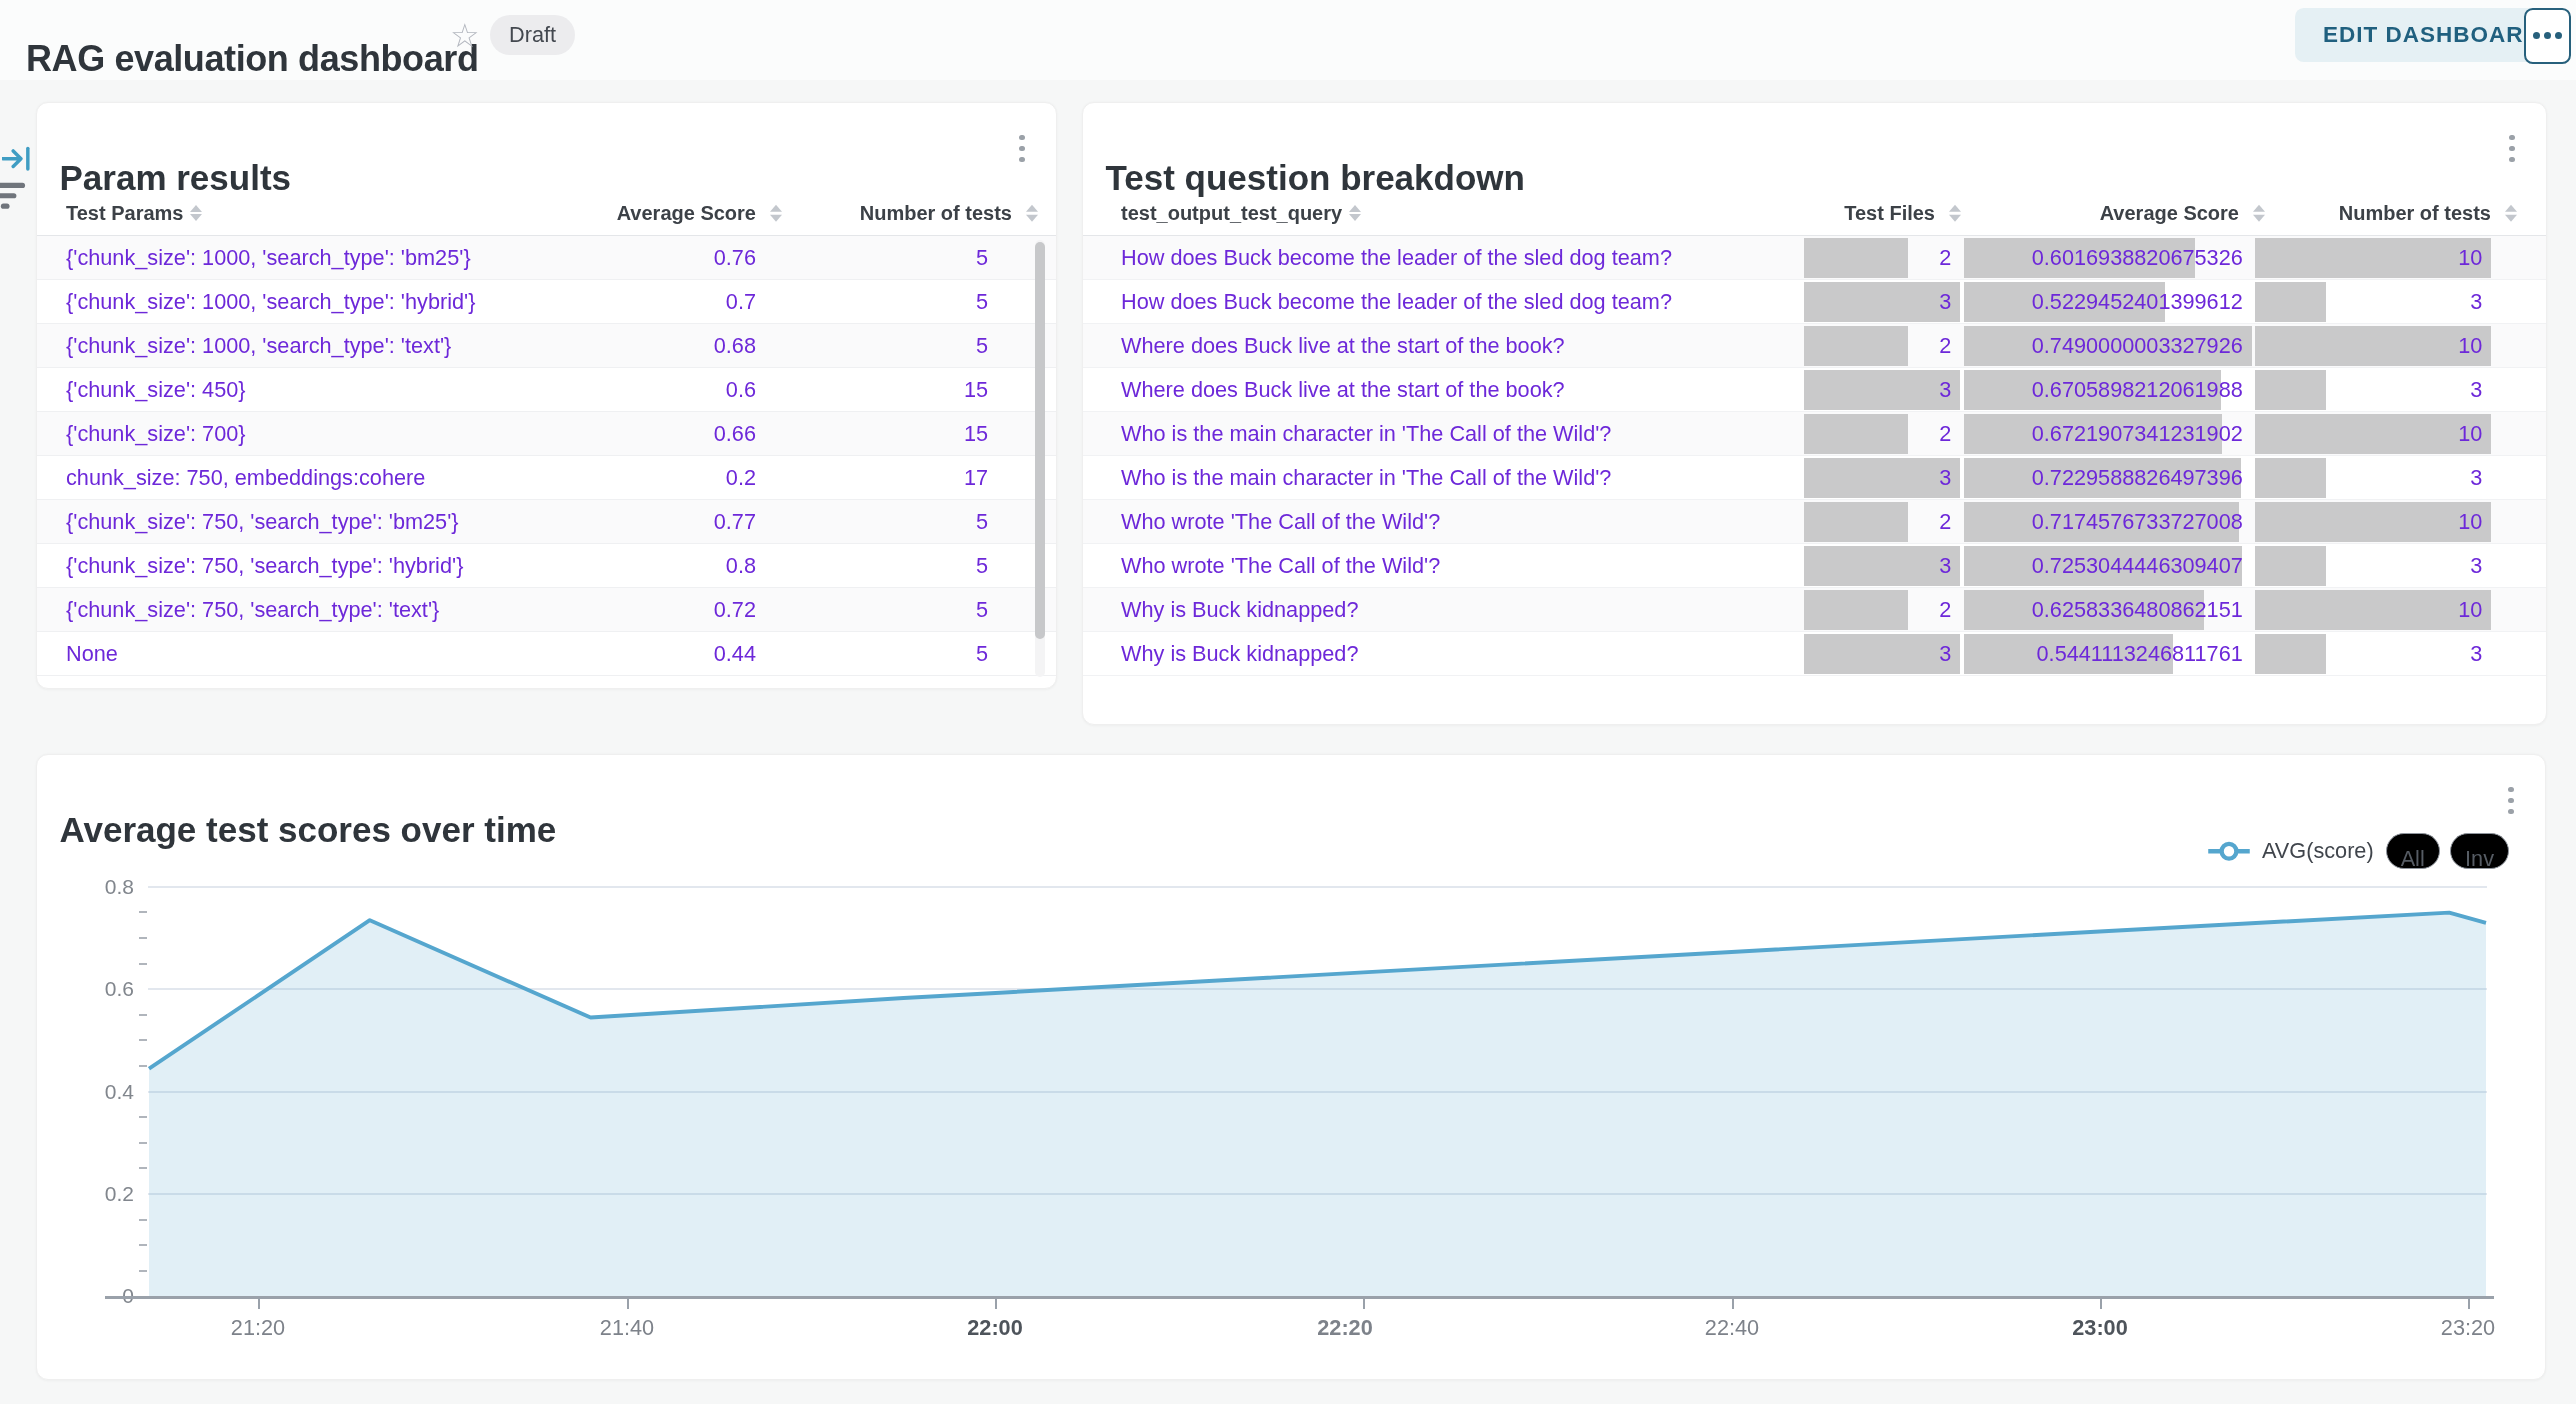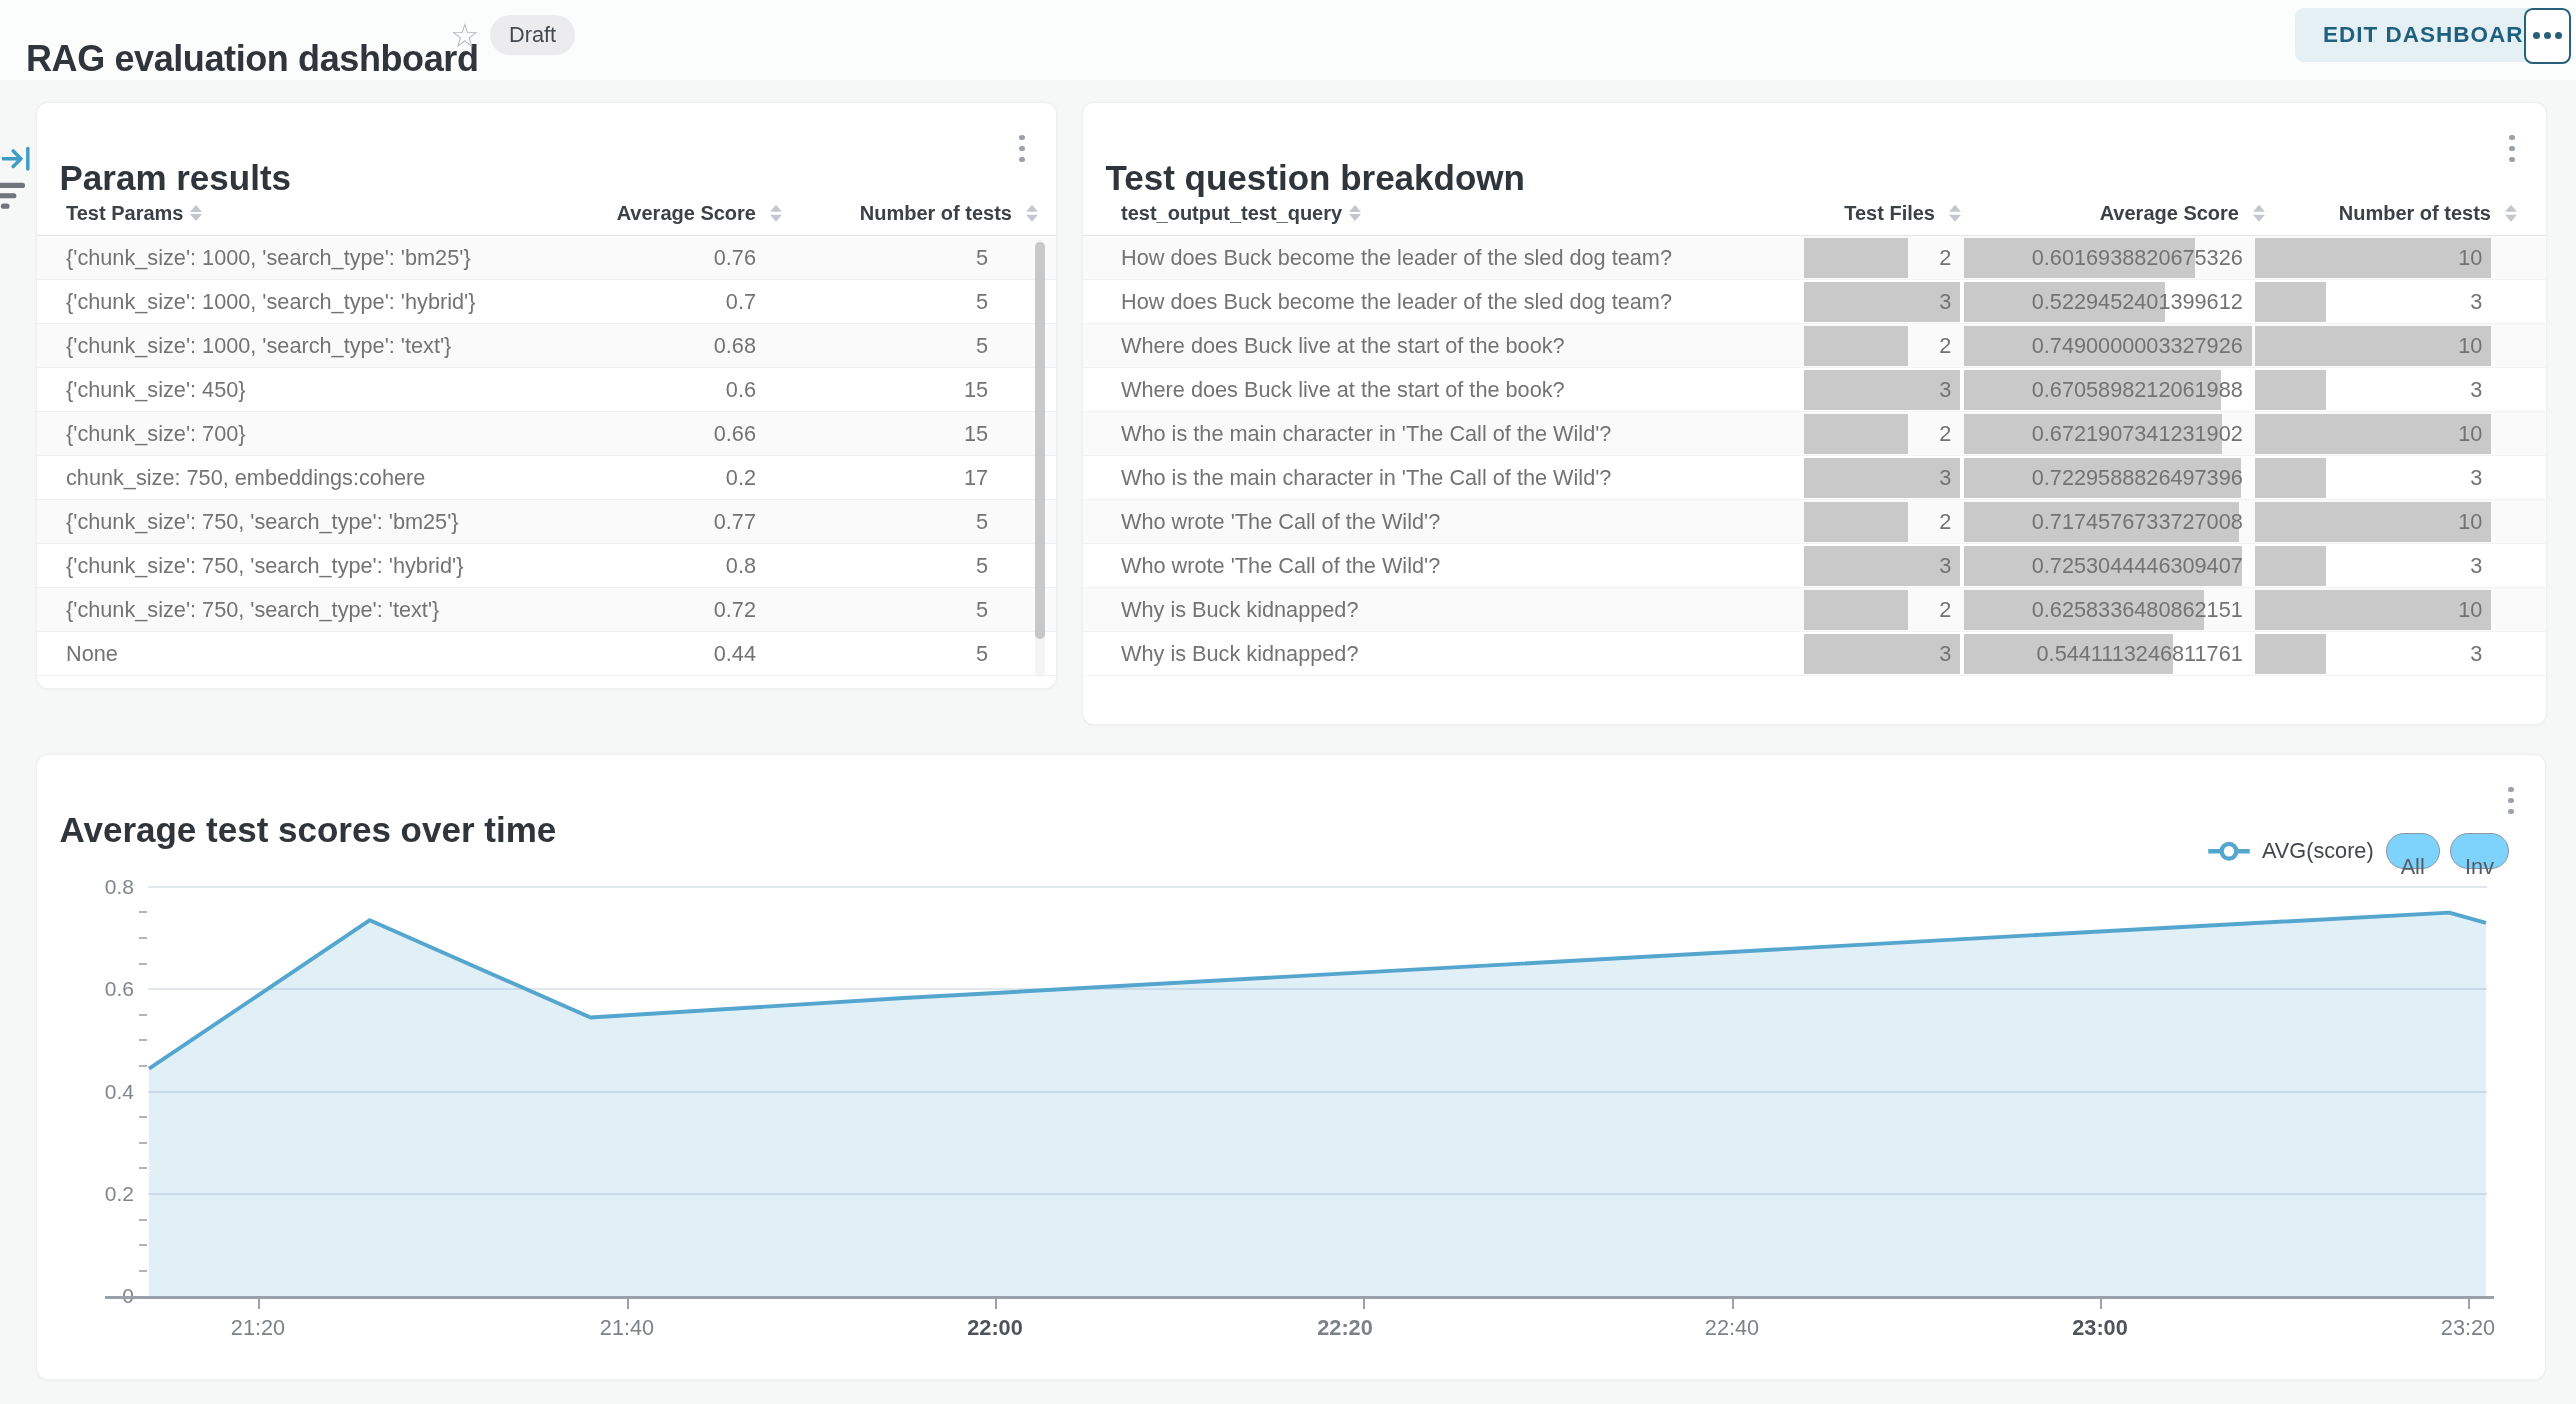--- a/index.html
+++ b/index.html
@@ -34,21 +34,21 @@
   .thead{position:absolute;height:45px;border-bottom:1.7px solid #e4e6e9;display:grid;align-items:center;
     font-size:20px;font-weight:700;color:#3c4147;}
   .th{position:relative;display:flex;align-items:center;cursor:pointer;white-space:nowrap;}
   .th.r{justify-content:flex-end;}
   .sort{display:inline-flex;flex-direction:column;gap:2.6px;margin-left:7px;}
   .th.r .sort{position:absolute;right:-26px;top:50%;transform:translateY(-50%);margin:0;}
   .sort b{width:0;height:0;border-left:6px solid transparent;border-right:6px solid transparent;display:block;}
   .sort b.up{border-bottom:7px solid #c3c7cd;}
   .sort b.dn{border-top:7px solid #c3c7cd;}
   .tbody{position:absolute;}
-  .trow{height:44px;display:grid;align-items:center;border-bottom:0.9px solid #eff0f2;font-size:21.7px;color:#737373;}
+  .trow{height:44px;display:grid;align-items:center;border-bottom:0.9px solid #eff0f2;font-size:21.7px;color:#6d28d9;}
   .trow.odd{background:#fafafb;}
   .cell{white-space:nowrap;}
   .c-right{text-align:right;}
   
   #param-head{left:0;top:88px;width:1019px;padding-left:29px;padding-right:44px;box-sizing:border-box;
     grid-template-columns:1fr 249px 256px;}
   #param-tbody{left:0;top:133px;width:1019px;}
   #param-tbody .trow{padding-left:29px;padding-right:68px;box-sizing:border-box;grid-template-columns:1fr 225px 232px;}
   
   #q-head{left:0;top:88px;width:1463px;padding-left:38px;padding-right:55px;box-sizing:border-box;
@@ -57,21 +57,21 @@
   #q-tbody .trow{padding-left:38px;padding-right:55px;box-sizing:border-box;grid-template-columns:1fr 156px 288px 236px;column-gap:3.5px;border-bottom-color:#f1f2f4;}
   .barcell{position:relative;height:44px;display:flex;align-items:center;justify-content:flex-end;}
   .barcell .bar{position:absolute;left:0;top:1.7px;bottom:1.7px;background:#c9c9ca;}
   .barcell .val{position:relative;padding-right:8.7px;}
   
   .vscroll{position:absolute;left:998px;top:137px;width:10.4px;height:437px;border-radius:5.2px;background:#f4f4f5;}
   .vscroll .thumb{position:absolute;left:0;top:1.7px;width:10.4px;height:397px;border-radius:5.2px;background:#c7c8ca;cursor:pointer;}
   
   .legend{position:absolute;top:78px;right:36px;display:flex;align-items:center;gap:12px;}
   .legend .lbl{font-size:21.7px;color:#40454c;cursor:pointer;}
-  .pill{height:36px;line-height:33px;padding:16px 14px;border:1.7px solid #8f959d;border-radius:19px;background:#7dd3fc;
+  .pill{height:36px;line-height:33px;padding:8px 14px;border:1.7px solid #8f959d;border-radius:19px;background:#000000;
     font-family:inherit;font-size:21.7px;color:#565c64;cursor:pointer;text-align:center;}
   .pill + .pill{margin-left:-1.7px;}
   #plot-region{position:absolute;left:0;top:0;width:2508px;height:624px;pointer-events:none;}
   .gridline{position:absolute;height:1.7px;background:#e2e7ee;}
   .ylab{position:absolute;font-size:21px;color:#81868d;text-align:right;width:69px;transform:translateY(-50%);}
   .ytick{position:absolute;width:7.8px;height:1.7px;background:#b0b5bc;}
   .xaxis{position:absolute;height:2.6px;background:#9aa1aa;}
   .xtick{position:absolute;width:1.7px;height:9.5px;background:#9aa1aa;}
   .xlab{position:absolute;font-size:21.7px;color:#7d828a;transform:translateX(-50%);white-space:nowrap;}
   .xlab.bold{font-weight:700;color:#4e545b;}

